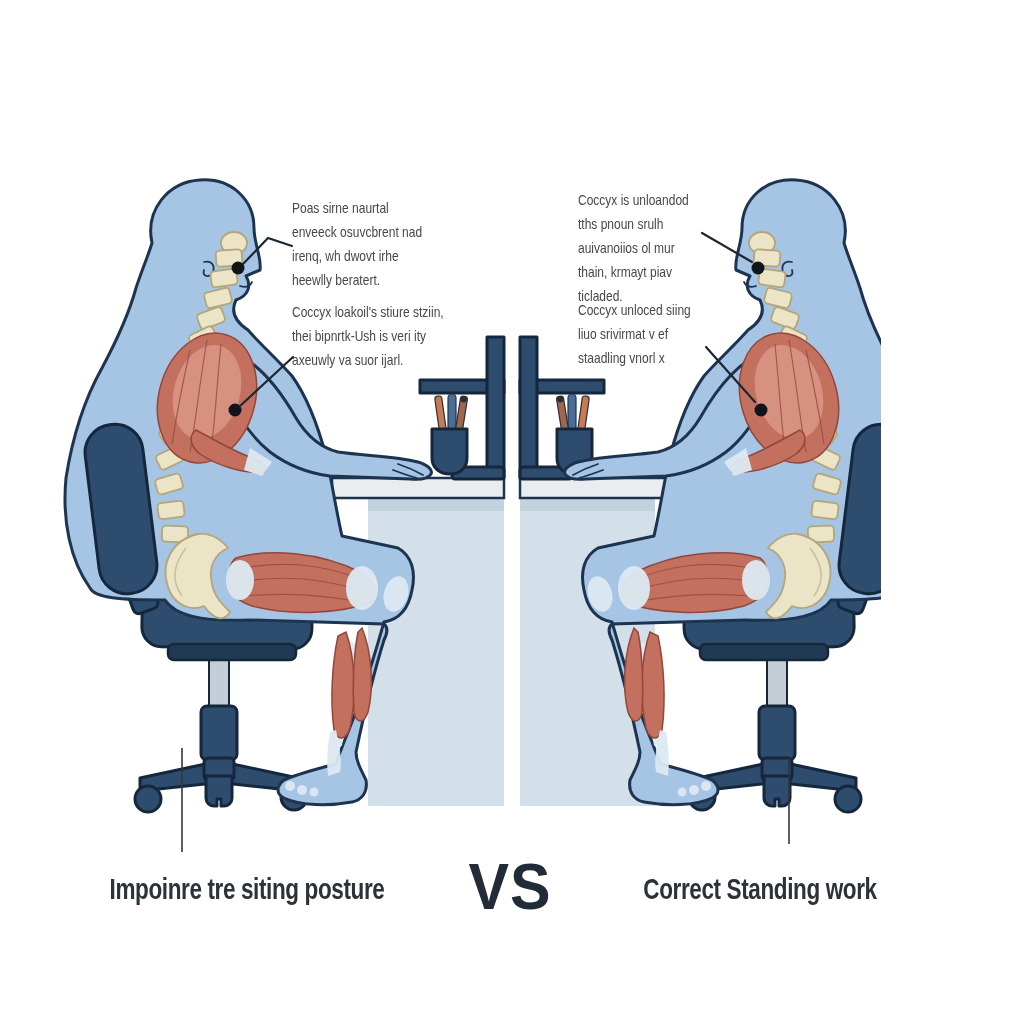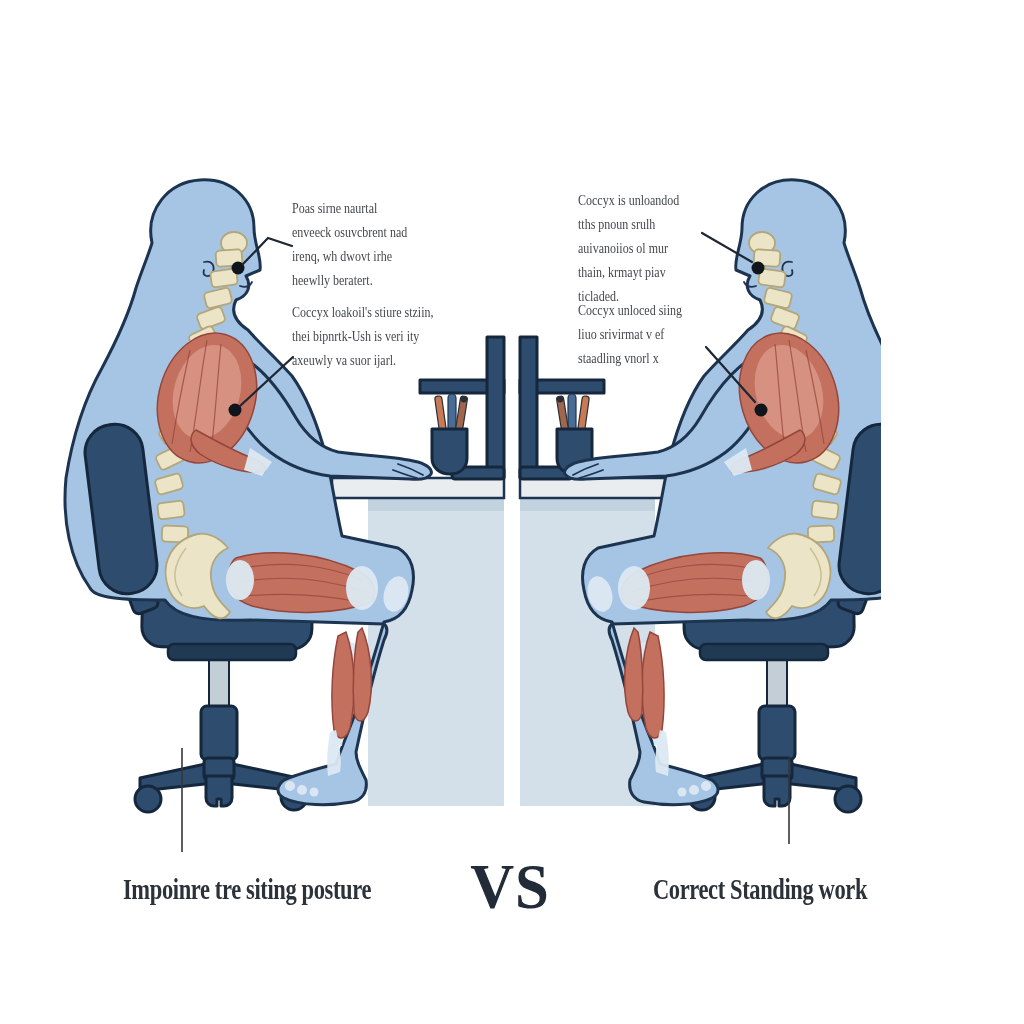--- a/index.html
+++ b/index.html
@@ -1,17 +1,17 @@
 <!DOCTYPE html>
 <html style="--body_blue: #a6c4e4; --body_shade: #8fb3d8; --outline: #1d3450; --muscle: #c4705f; --muscle_light: #d79181; --muscle_dark: #94463a; --fascia: #dce9f2; --bone: #ece4c6; --bone_outline: #b3a678; --chair_navy: #2e4d6e; --chair_plate: #203a54; --chair_outline: #15273c; --desk_top: #e9edf0; --desk_panel: #d3dfe9; --desk_shadow: #c3d2df; --metal: #c4ced7; --pen_orange: #c87a54; --pen_blue: #4a6d96; --pen_brown: #a2664c; --annotation_text: #43484e; --caption_text: #2c323a; --vs_text: #222b38;"><head>
 <meta charset="utf-8">
 <style>
   html,body{margin:0;padding:0;background:#fff;}
   .stage{position:relative;width:881px;height:1024px;background:#ffffff;overflow:hidden;
-         font-family:Liberation Serif, serif;}
+         font-family:Liberation Sans, sans-serif;}
   .stage svg{position:absolute;left:0;top:0;}
 
   
   .st-body{fill:var(--body_blue,#a6c4e4);stroke:var(--outline,#1d3450);stroke-width:3;stroke-linejoin:round;}
   .st-line{stroke:var(--outline,#1d3450);stroke-width:1.8;fill:none;stroke-linecap:round;}
   .st-chair{fill:var(--chair_navy,#2e4d6e);stroke:var(--chair_outline,#15273c);stroke-width:3;stroke-linejoin:round;}
   .st-chair-dark{fill:var(--chair_plate,#203a54);stroke:var(--chair_outline,#15273c);stroke-width:2.5;}
   .st-metal{fill:var(--metal,#c4ced7);stroke:var(--chair_outline,#15273c);stroke-width:2;}
   .st-bone{fill:var(--bone,#ece4c6);stroke:var(--bone_outline,#b3a678);stroke-width:1.8;stroke-linejoin:round;}
   .st-muscle{fill:var(--muscle,#c4705f);stroke:var(--muscle_dark,#94463a);stroke-width:1.5;}

